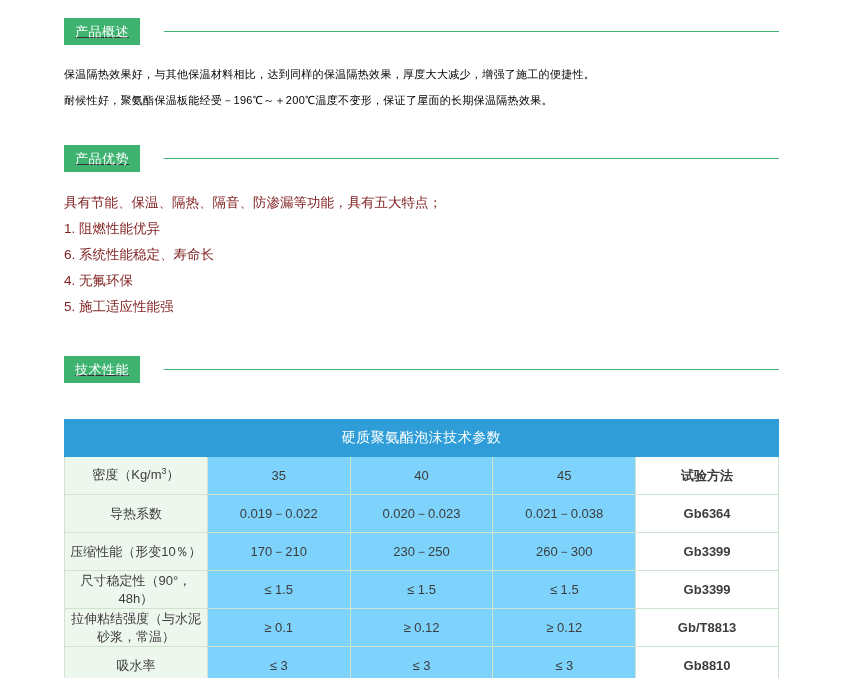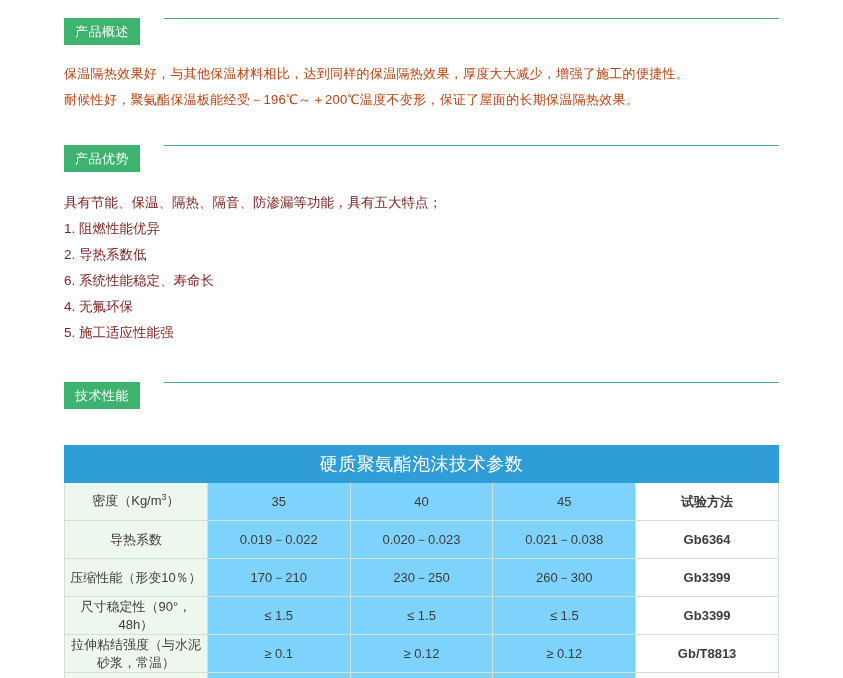--- a/index.html
+++ b/index.html
@@ -18,44 +18,45 @@
     position: relative;
     width: 843px;
     height: 678px;
     box-sizing: border-box;
     padding: 0 64px;
   }
 
   
   .section-head {
     display: flex;
-    align-items: flex-start;
+    align-items: center;
     gap: 16px;
+    text-decoration: underline;
   }
   .tag {
     display: inline-block;
     background: #3eb370;
     color: #ffffff;
     font-size: 13px;
     line-height: 1;
     padding: 7px 11px 7px 11px;
     letter-spacing: 0.5px;
     white-space: nowrap;
   }
   .rule {
     flex: 1;
     height: 1px;
     background: #3eb370;
     margin-left: 8px;
   }
 
   .body-text {
-    font-size: 13px;
+    font-size: 11px;
     line-height: 26px;
-    color: #c2410c;
+    color: #000000;
     letter-spacing: 0.3px;
   }
 
   .block-1 { padding-top: 16px; }
   .block-2 { padding-top: 18px; }
   .list-text { font-size: 13.5px; line-height: 26px; color: #7f1d1d; }
   .list-text .row { white-space: nowrap; }
   .sp-2 { height: 32px; }
   .sp-3 { height: 18px; }
   .sp-4 { height: 36px; }
@@ -72,21 +73,21 @@
   table.spec td {
     border: 1px solid #cfe3cf;
     text-align: center;
     height: 37px;
     padding: 0 4px;
     font-weight: normal;
   }
   table.spec thead th {
     background: #2f9ed8;
     color: #ffffff;
-    font-size: 18px;
+    font-size: 14px;
     height: 36px;
     border: 1px solid #2f9ed8;
     letter-spacing: 0.5px;
   }
   table.spec td.label {
     background: #eef7ee;
     width: 258px;
     margin-left: 12px;
   }
   table.spec td.val {
@@ -121,21 +122,20 @@
   <div class="sp-2"></div>
 
   <div class="section-head">
     <span class="tag">产品优势</span>
     <span class="rule"></span>
   </div>
 
   <div class="block-2 list-text">
     <div class="row">具有节能、保温、隔热、隔音、防渗漏等功能，具有五大特点；</div>
     <div class="row">1. 阻燃性能优异</div>
-    <div class="row">2. 导热系数低</div>
     <div class="row">6. 系统性能稳定、寿命长</div>
     <div class="row">4. 无氟环保</div>
     <div class="row">5. 施工适应性能强</div>
   </div>
 
   <div class="sp-4"></div>
 
   <div class="section-head">
     <span class="tag">技术性能</span>
     <span class="rule"></span>

